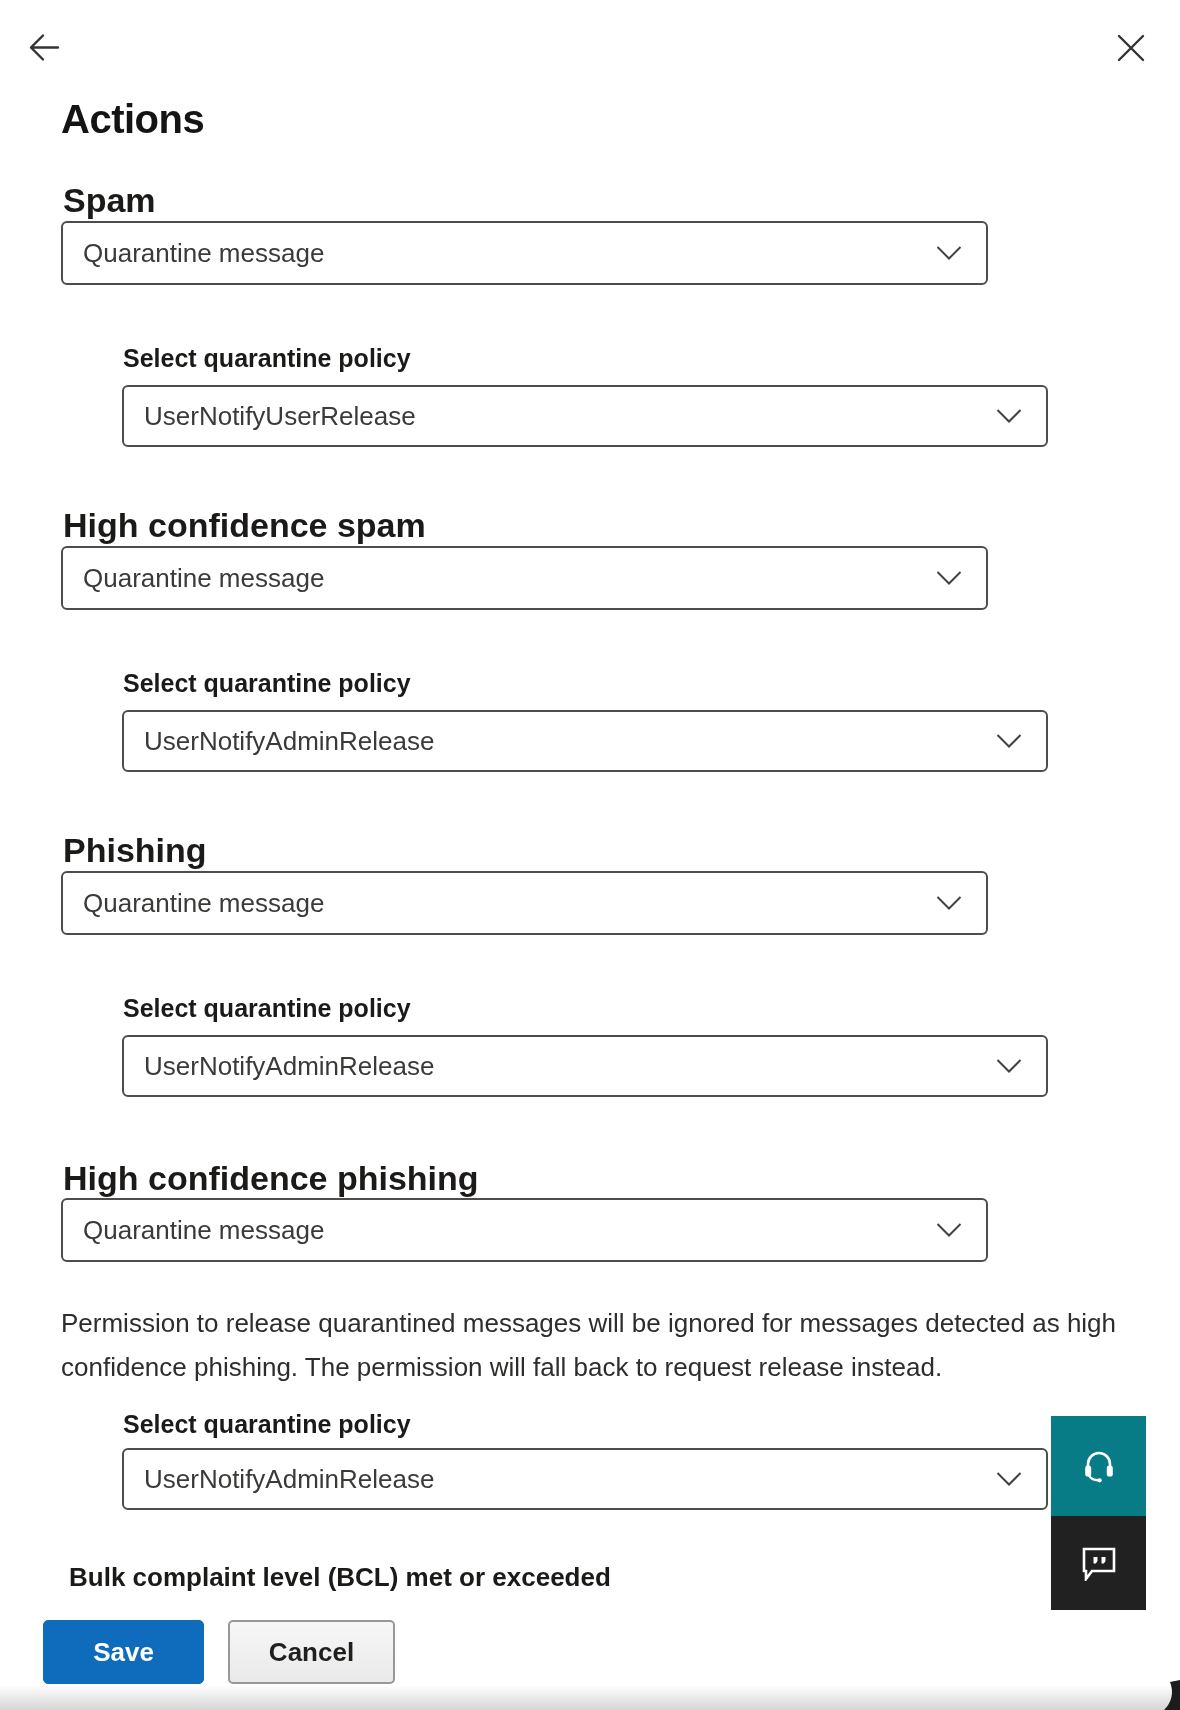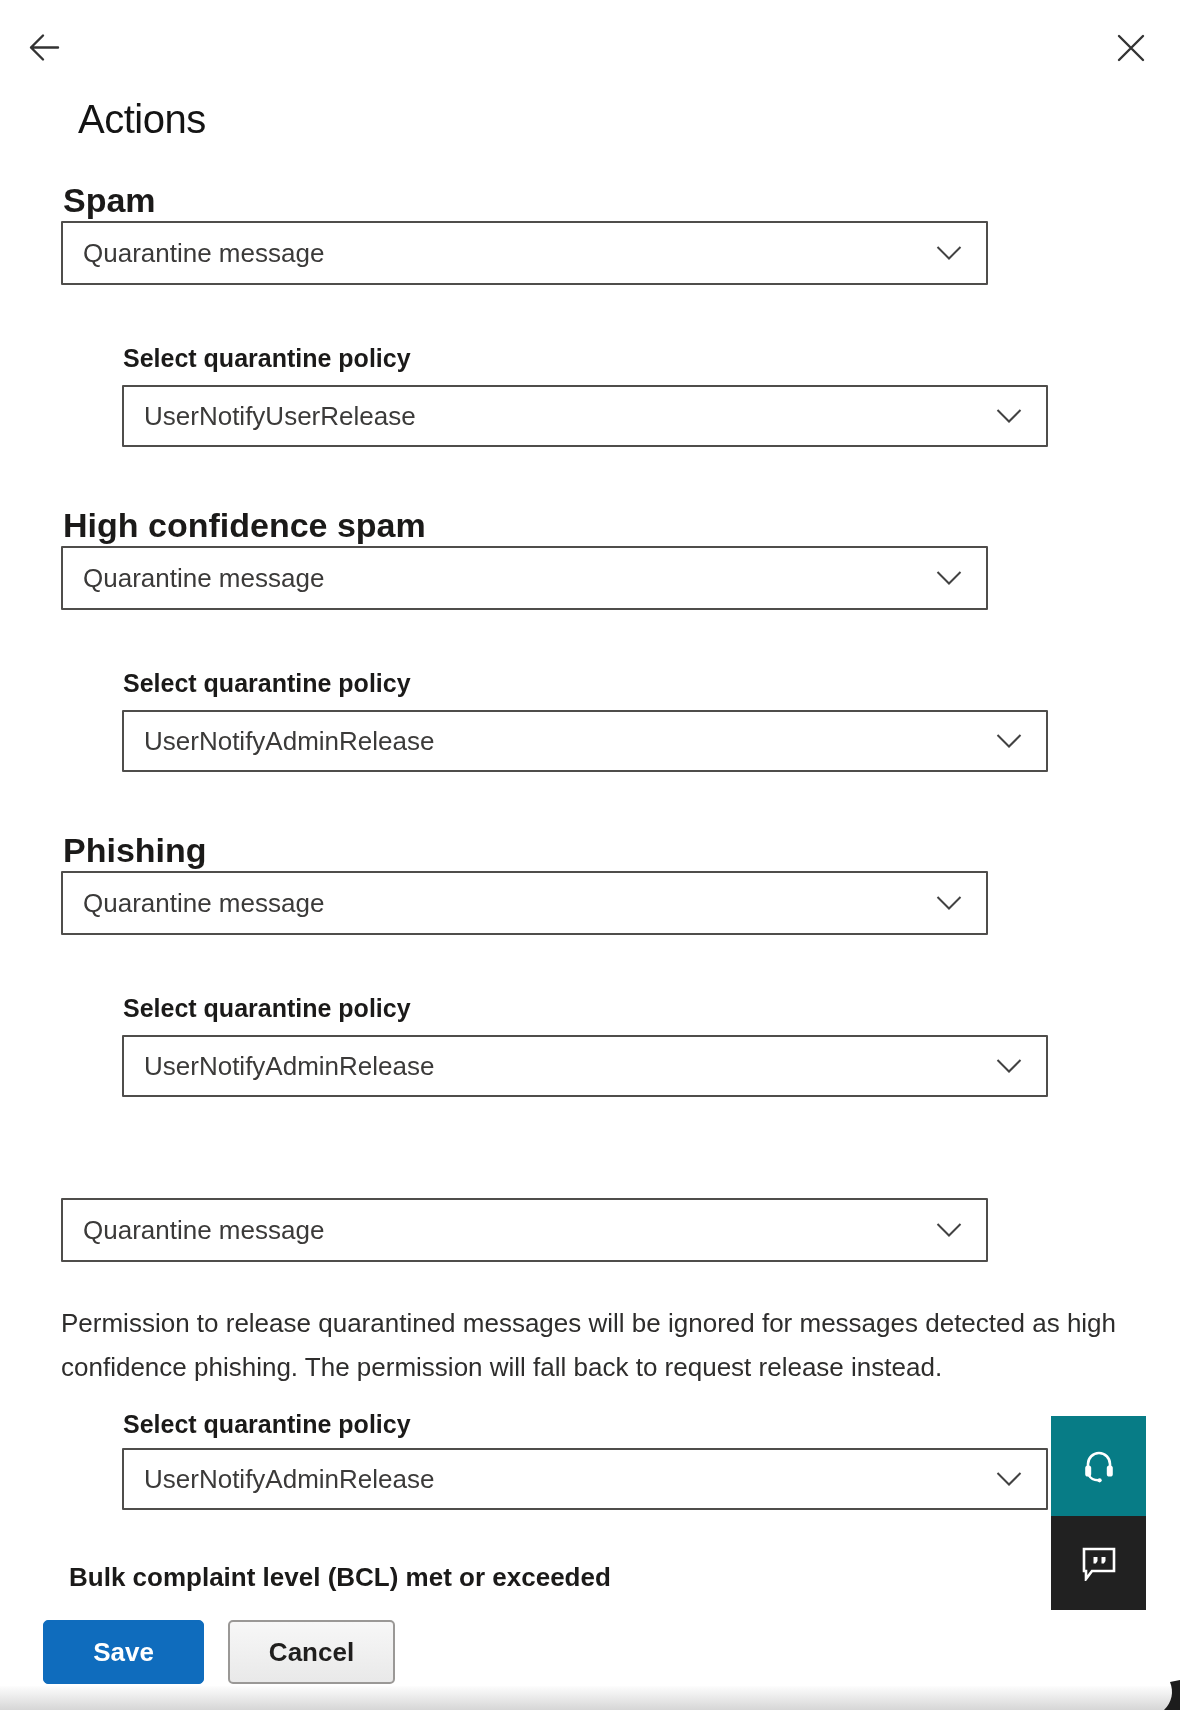--- a/index.html
+++ b/index.html
@@ -12,26 +12,26 @@
   }
   *{margin:0;padding:0;box-sizing:border-box;}
   html,body{background:#ffffff;}
   body{font-family:"Liberation Sans","DejaVu Sans",sans-serif;color:var(--ink);}
   .canvas{position:relative;width:1180px;height:1710px;background:#fff;overflow:hidden;margin:0 auto;}
 
   .icon-btn{position:absolute;background:transparent;border:none;cursor:pointer;padding:0;line-height:0;}
   #back-btn{left:26px;top:30px;width:36px;height:36px;}
   #close-btn{left:1114px;top:31px;width:34px;height:34px;}
 
-  .page-title{position:absolute;left:78px;top:97px;font-size:40px;font-weight:400;letter-spacing:-0.5px;color:#141414;}
+  .page-title{position:absolute;left:61px;top:97px;font-size:40px;font-weight:700;letter-spacing:-0.5px;color:#141414;}
 
   .sec-label{position:absolute;left:63px;font-size:34px;font-weight:600;color:var(--ink);}
   .sqp-label{position:absolute;left:123px;font-size:25px;font-weight:700;color:var(--ink);}
 
-  .dd{position:absolute;left:61px;width:927px;height:64px;border:2px solid var(--bx);border-radius:1px;
+  .dd{position:absolute;left:61px;width:927px;height:64px;border:2px solid var(--bx);border-radius:6px;
       background:#fff;display:flex;align-items:center;padding:0 56px 0 20px;cursor:pointer;}
   .dd.indent{left:122px;width:926px;height:62px;}
   .dd .val{font-size:26px;color:var(--value);white-space:nowrap;overflow:hidden;}
   .dd .chev{position:absolute;right:24px;top:50%;transform:translateY(-50%);}
 
   #lbl1{top:181px;} #dd1{top:221px;} #sqp1{top:344px;} #idd1{top:385px;}
   #lbl2{top:506px;} #dd2{top:546px;} #sqp2{top:669px;} #idd2{top:710px;}
   #lbl3{top:831px;} #dd3{top:871px;} #sqp3{top:994px;} #idd3{top:1035px;}
   #lbl4{top:1159px;} #dd4{top:1198px;} #sqp4{top:1410px;} #idd4{top:1448px;}
 
@@ -112,20 +112,21 @@
       </svg>
   </div>
   <div class="sqp-label" id="sqp3">Select quarantine policy</div>
   <div class="dd indent" id="idd3" role="combobox">
     <span class="val">UserNotifyAdminRelease</span>
     <svg class="chev" width="26" height="15" viewBox="0 0 26 15">
         <path d="M1.5 1.5 L13 13 L24.5 1.5" fill="none" stroke="#424242" stroke-width="2"></path>
       </svg>
   </div>
 
+  <div class="sec-label" id="lbl4">High confidence phishing</div>
   <div class="dd" id="dd4" role="combobox">
     <span class="val">Quarantine message</span>
     <svg class="chev" width="26" height="15" viewBox="0 0 26 15">
         <path d="M1.5 1.5 L13 13 L24.5 1.5" fill="none" stroke="#424242" stroke-width="2"></path>
       </svg>
   </div>
   <p class="note">Permission to release quarantined messages will be ignored for messages detected as high confidence phishing. The permission will fall back to request release instead.</p>
   <div class="sqp-label" id="sqp4">Select quarantine policy</div>
   <div class="dd indent" id="idd4" role="combobox">
     <span class="val">UserNotifyAdminRelease</span>

